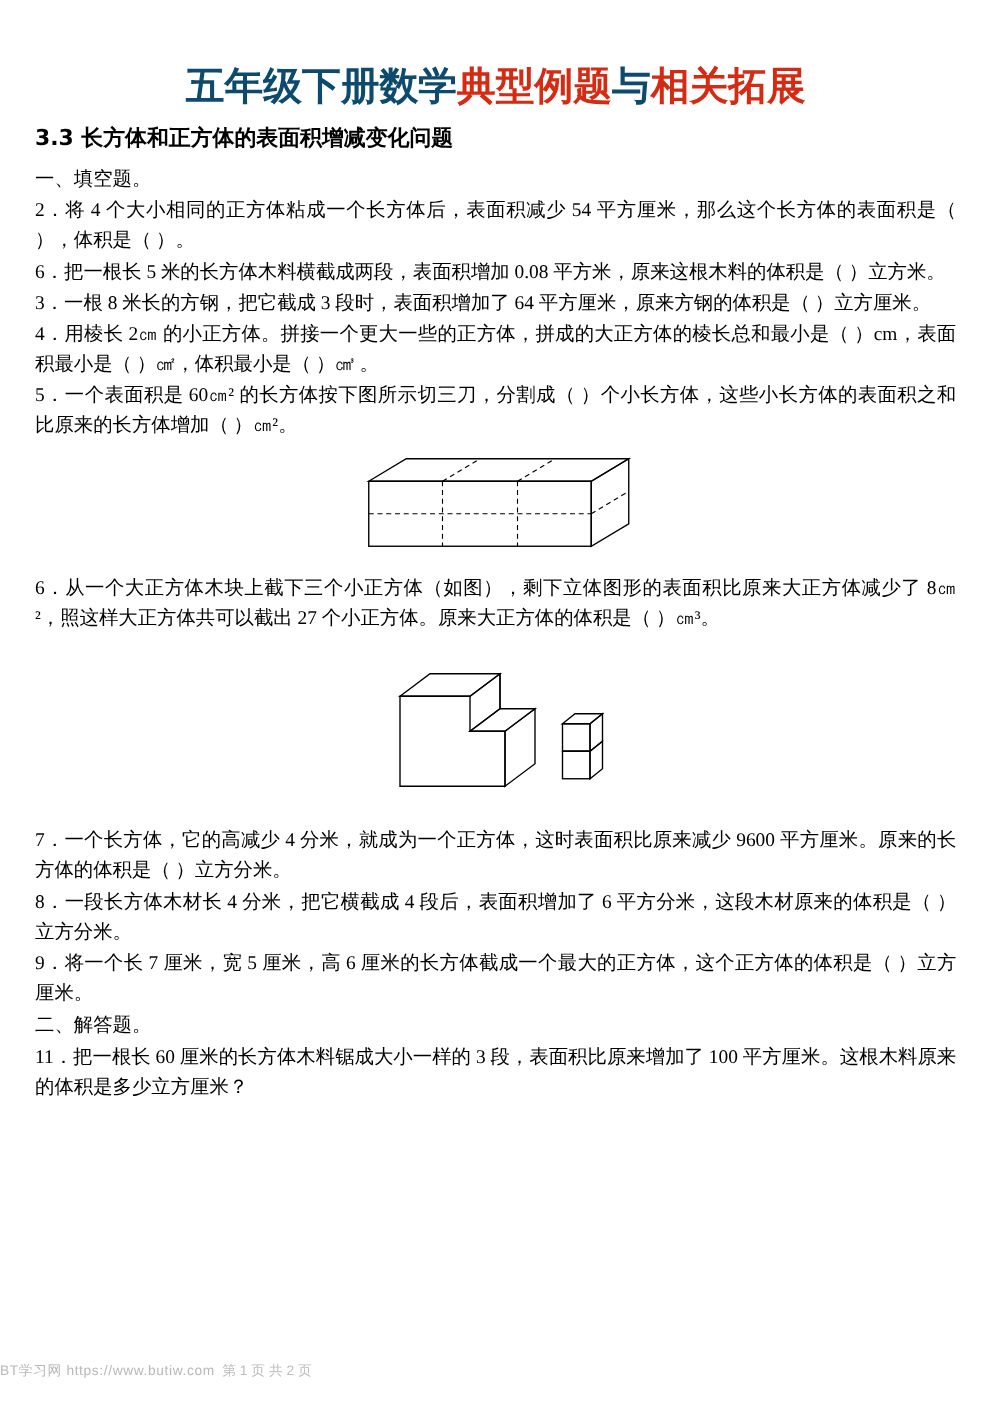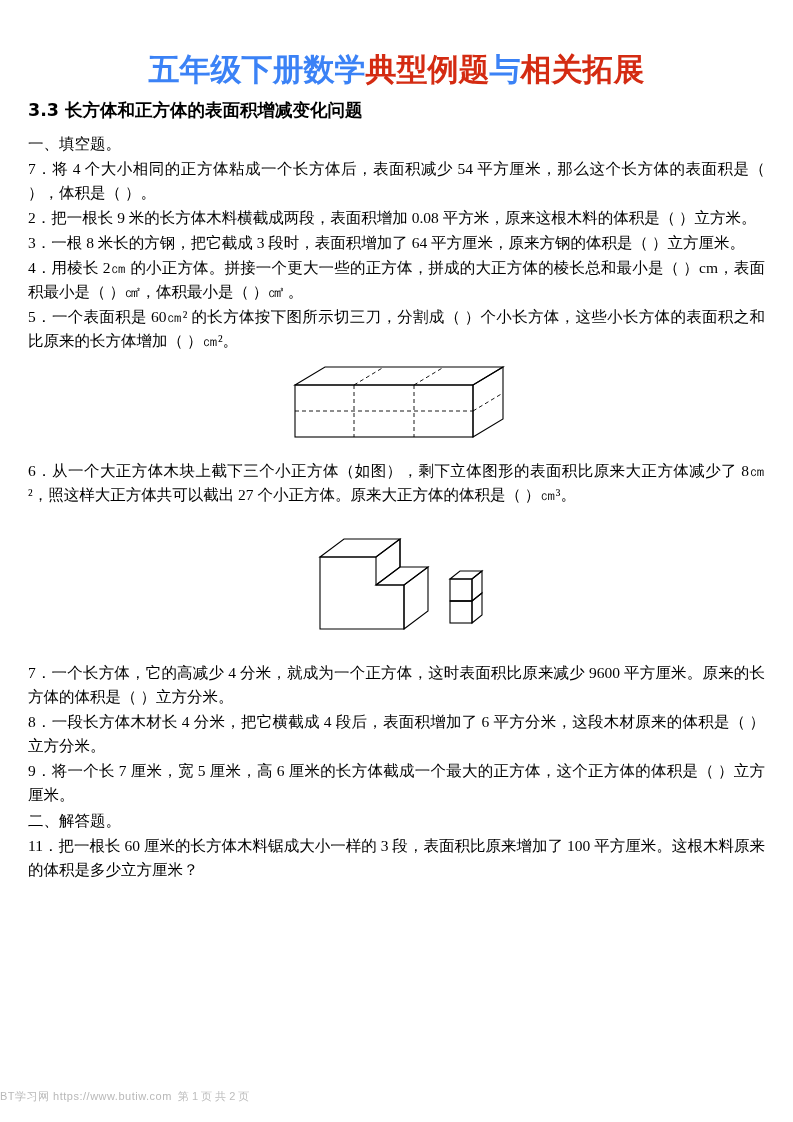--- a/index.html
+++ b/index.html
@@ -24,21 +24,21 @@
   }
   .main-title {
     text-align: center;
     font-size: 31px;
     font-weight: bold;
     letter-spacing: 0px;
     margin: 10px 0 6px 0;
     line-height: 1.25;
     font-family: "DejaVu Sans", sans-serif;
   }
-  .main-title .black { color: #3b82f6; font-family: Liberation Mono, monospace; }
+  .main-title .black { color: #0c4a6e; font-family: Liberation Mono, monospace; }
   .main-title .red { color: #d42b12; }
   .sub-title {
     text-align: left;
     font-size: 17.5px;
     font-weight: bold;
     margin: 2px 0 10px 0;
     font-family: "DejaVu Sans", sans-serif;
   }
   .section-head {
     font-size: 15.5px;
@@ -87,22 +87,22 @@
 <div class="page">
 
   <h1 class="main-title">
     <span class="black">五年级下册数学</span><span class="red">典型例题</span><span class="black">与</span><span class="red">相关拓展</span>
   </h1>
 
   <h2 class="sub-title">3.3 长方体和正方体的表面积增减变化问题</h2>
 
   <div class="section-head">一、填空题。</div>
 
-  <p class="q">7．将 4 个大小相同的正方体粘成一个长方体后，表面积减少 54 平方厘米，那么这个长方体的表面积是（              ），体积是（              ）。</p>
-  <p class="q">2．把一根长 9 米的长方体木料横截成两段，表面积增加 0.08 平方米，原来这根木料的体积是（              ）立方米。</p>
+  <p class="q">2．将 4 个大小相同的正方体粘成一个长方体后，表面积减少 54 平方厘米，那么这个长方体的表面积是（              ），体积是（              ）。</p>
+  <p class="q">6．把一根长 5 米的长方体木料横截成两段，表面积增加 0.08 平方米，原来这根木料的体积是（              ）立方米。</p>
   <p class="q">3．一根 8 米长的方钢，把它截成 3 段时，表面积增加了 64 平方厘米，原来方钢的体积是（              ）立方厘米。</p>
   <p class="q">4．用棱长 2㎝ 的小正方体。拼接一个更大一些的正方体，拼成的大正方体的棱长总和最小是（              ）cm，表面积最小是（              ）㎠，体积最小是（              ）㎤ 。</p>
   <p class="q">5．一个表面积是 60㎝² 的长方体按下图所示切三刀，分割成（              ）个小长方体，这些小长方体的表面积之和比原来的长方体增加（              ）㎝²。</p>
 
   <div class="fig-wrap">
     <svg width="240" height="92" viewBox="0 0 240 92">
 
       <rect x="18" y="26" width="178" height="52" fill="none" stroke="#000" stroke-width="1.1"></rect>
 
       <polygon points="18,26 48,8 226,8 196,26" fill="none" stroke="#000" stroke-width="1.1"></polygon>

